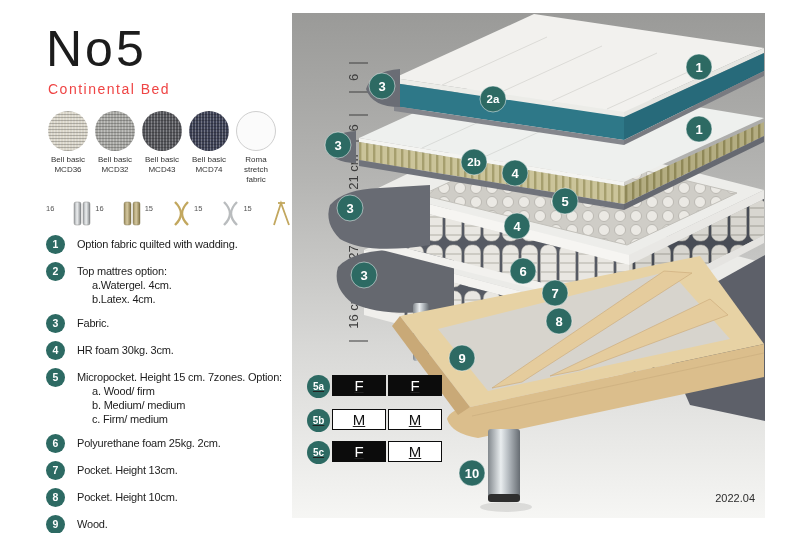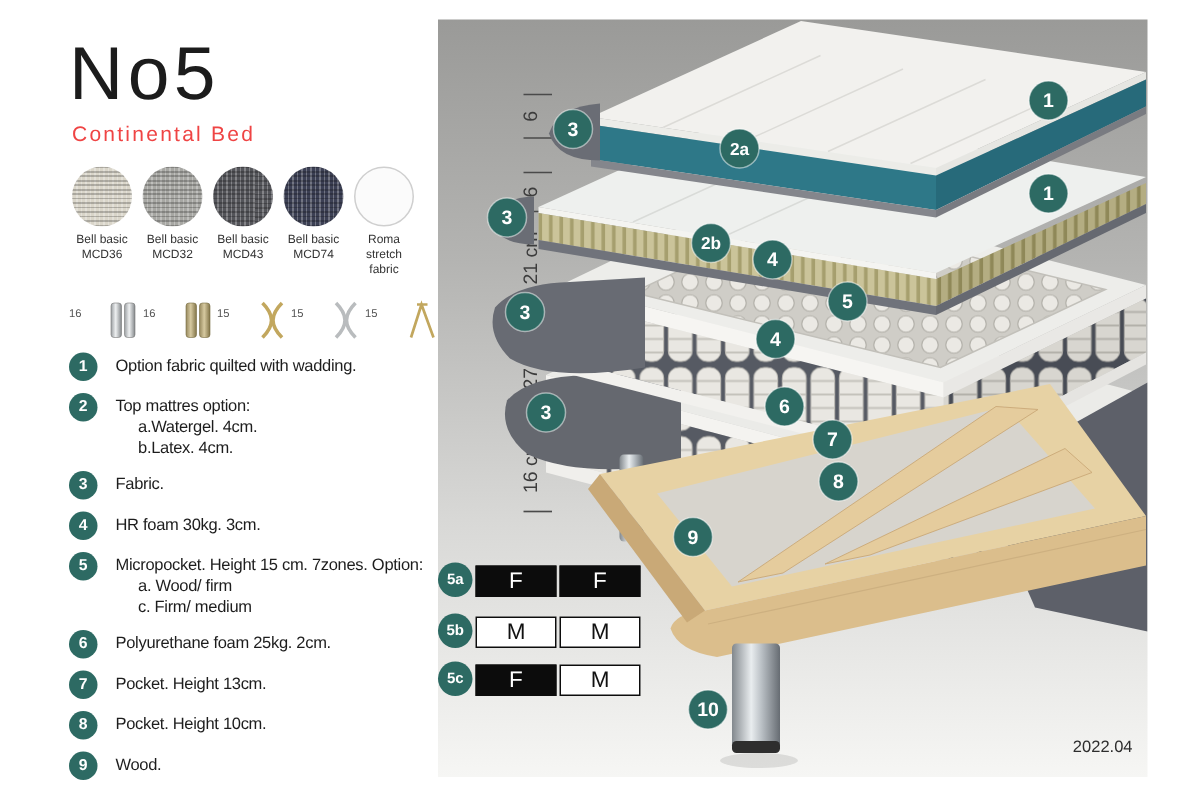--- a/index.html
+++ b/index.html
@@ -28,21 +28,21 @@
         font-size:10.5px;font-weight:bold;text-align:center;line-height:19px;}
   .stext{font-size:11px;line-height:14px;letter-spacing:-0.2px;color:#1d1d1d;padding-top:2px;}
   .sub{padding-left:15px;}
   
   .panel{position:absolute;left:292px;top:13px;width:473px;height:505px;
          background:linear-gradient(180deg,#9a9a98 0%,#b4b4b2 32%,#d8d8d6 66%,#f6f6f4 100%);}
   .panel svg{position:absolute;left:0;top:0;}
   .rtxt{fill:#3c3c3c;font:13px "Liberation Sans",sans-serif;text-anchor:middle;}
   .btxt{fill:#ffffff;font:bold 13px "Liberation Sans",sans-serif;text-anchor:middle;}
   .btxt2{fill:#ffffff;font:bold 11.5px "Liberation Sans",sans-serif;text-anchor:middle;}
-  .frow{position:absolute;left:0;display:flex;align-items:flex-end;}
+  .frow{position:absolute;left:15px;display:flex;align-items:flex-start;text-decoration:underline;}
   .fbadge{width:23px;height:23px;border-radius:50%;background:#2d6a63;color:#fff;font-size:10px;
           font-weight:bold;text-align:center;line-height:23px;flex:0 0 23px;}
   .fcell{width:54px;height:21px;margin-left:2px;display:flex;align-items:center;justify-content:center;
          font-size:15px;font-weight:500;border:1.5px solid #0c0c0c;box-sizing:border-box;}
   .fcell.dark{background:#0c0c0c;color:#fff;}
   .fcell.light{background:#fff;color:#111;}
   .frow .fcell:first-of-type{margin-left:3px;}
   .version{position:absolute;right:10px;bottom:14px;font-size:11px;color:#2d2d2d;}
 </style>
 </head>
@@ -157,20 +157,21 @@
       </div>
       <div class="spec">
         <span class="snum">4</span>
         <div class="stext">HR foam 30kg. 3cm.</div>
       </div>
       <div class="spec">
         <span class="snum">5</span>
         <div class="stext">
           <div>Micropocket. Height 15 cm. 7zones. Option:</div>
           <div class="sub">a. Wood/ firm</div>
+          <div class="sub">b. Medium/ medium</div>
           <div class="sub">c. Firm/ medium</div>
         </div>
       </div>
       <div class="spec">
         <span class="snum">6</span>
         <div class="stext">Polyurethane foam 25kg. 2cm.</div>
       </div>
       <div class="spec">
         <span class="snum">7</span>
         <div class="stext">Pocket. Height 13cm.</div>

